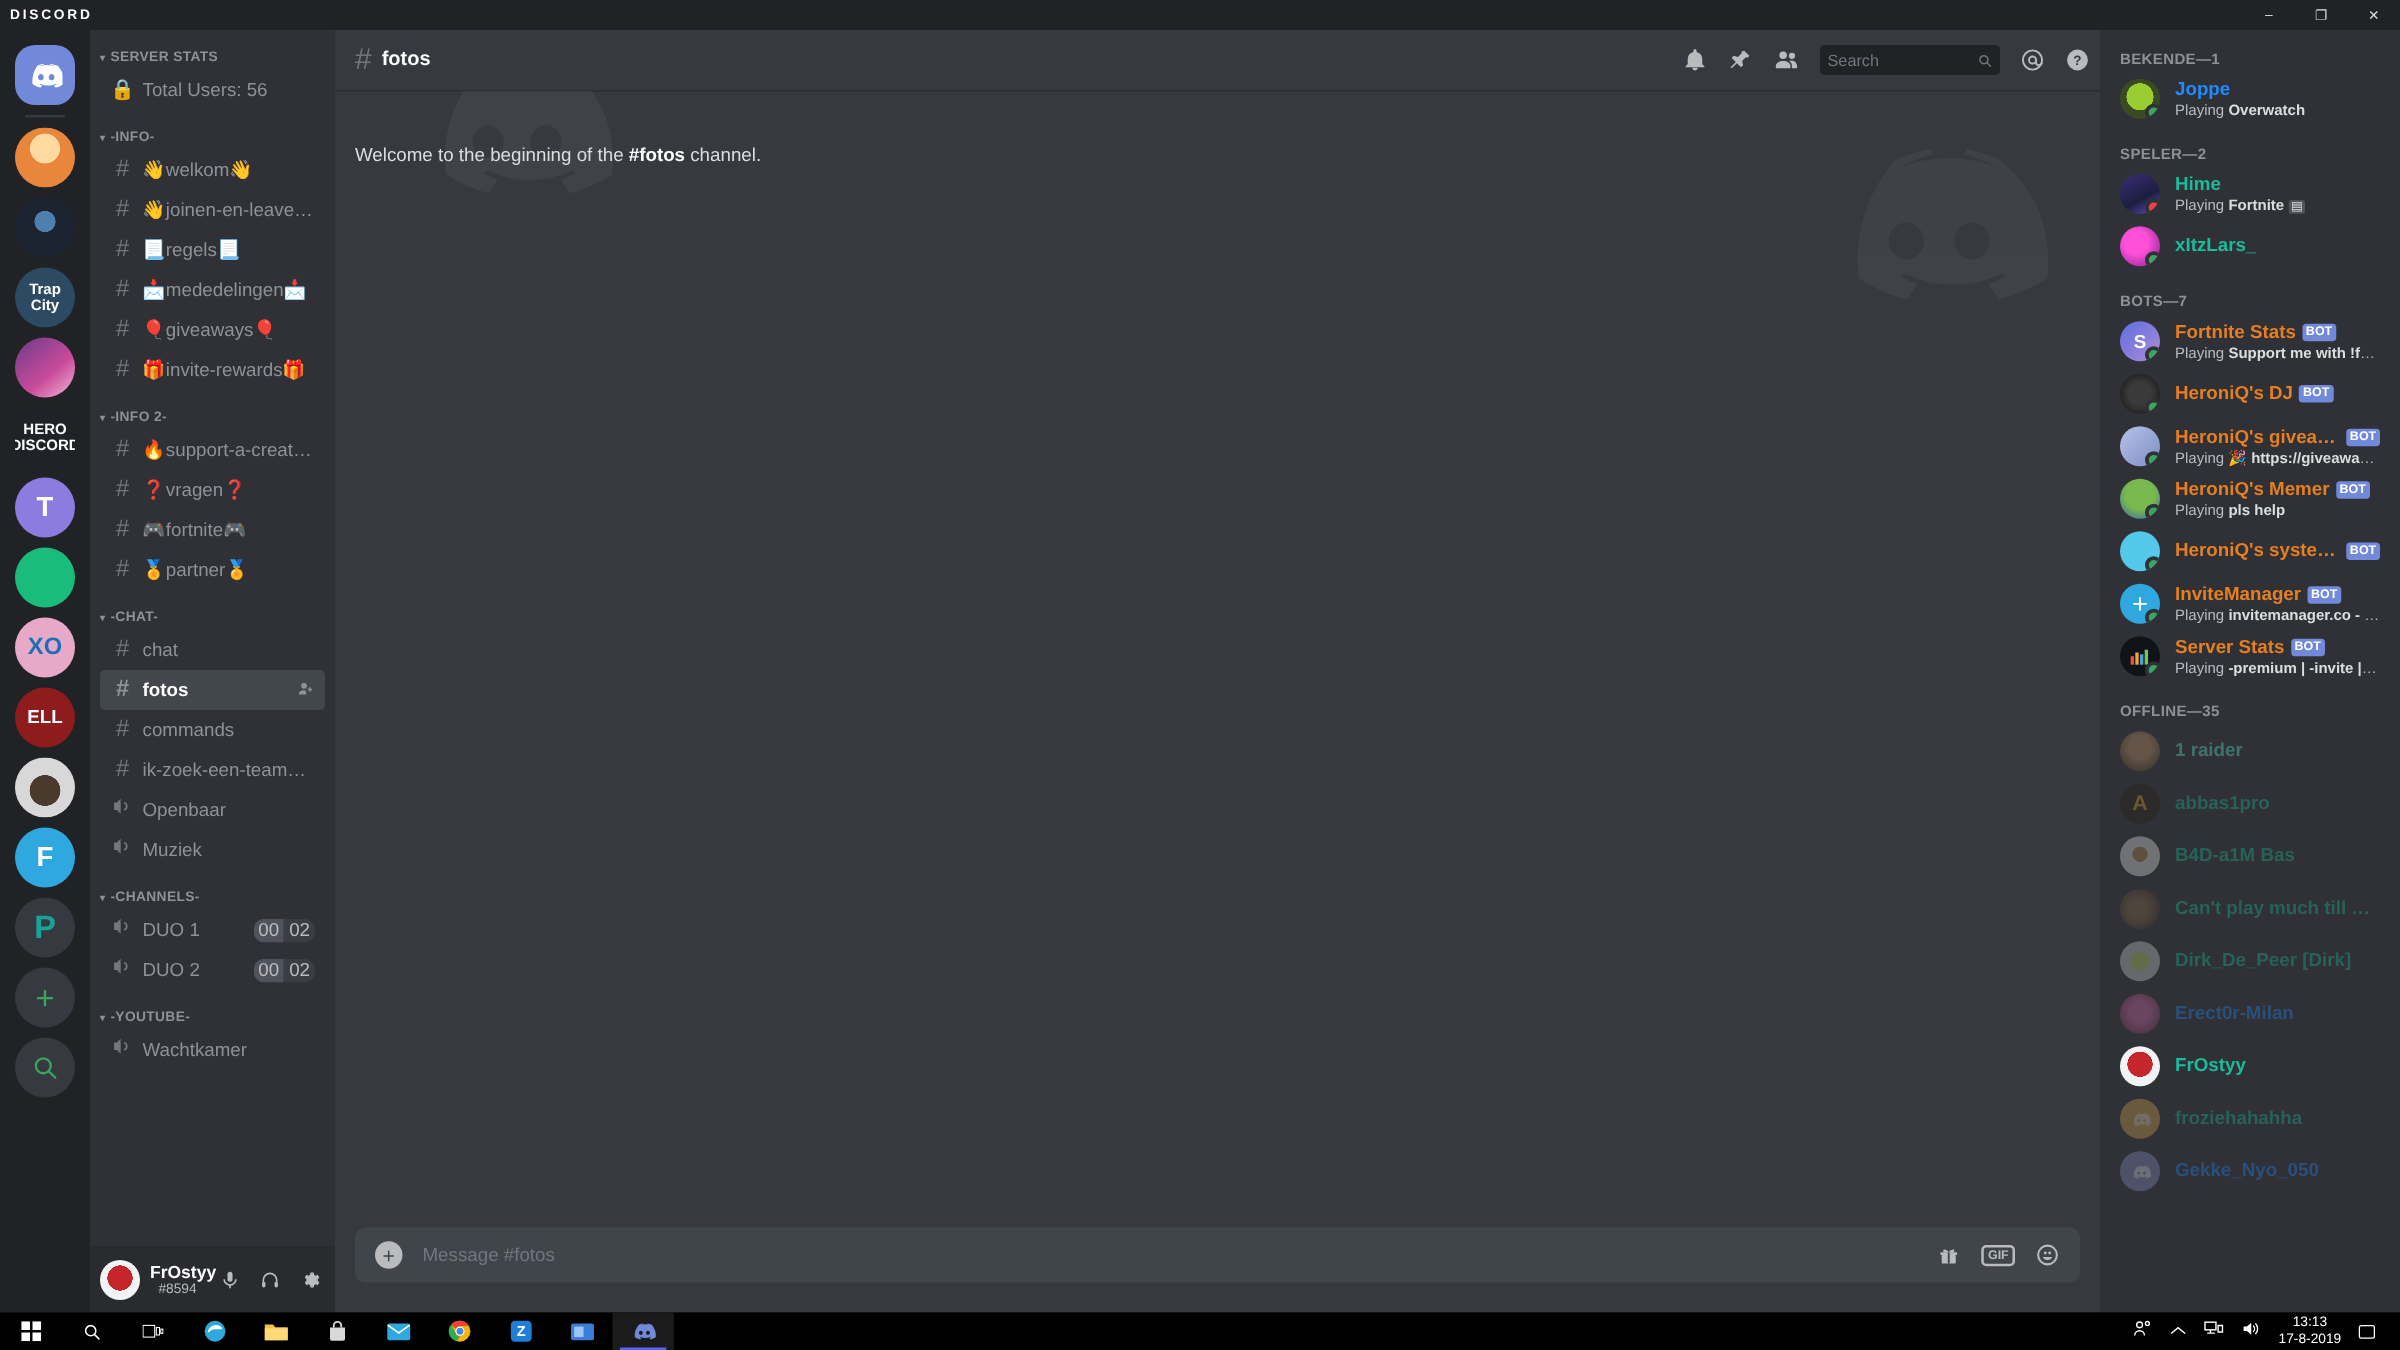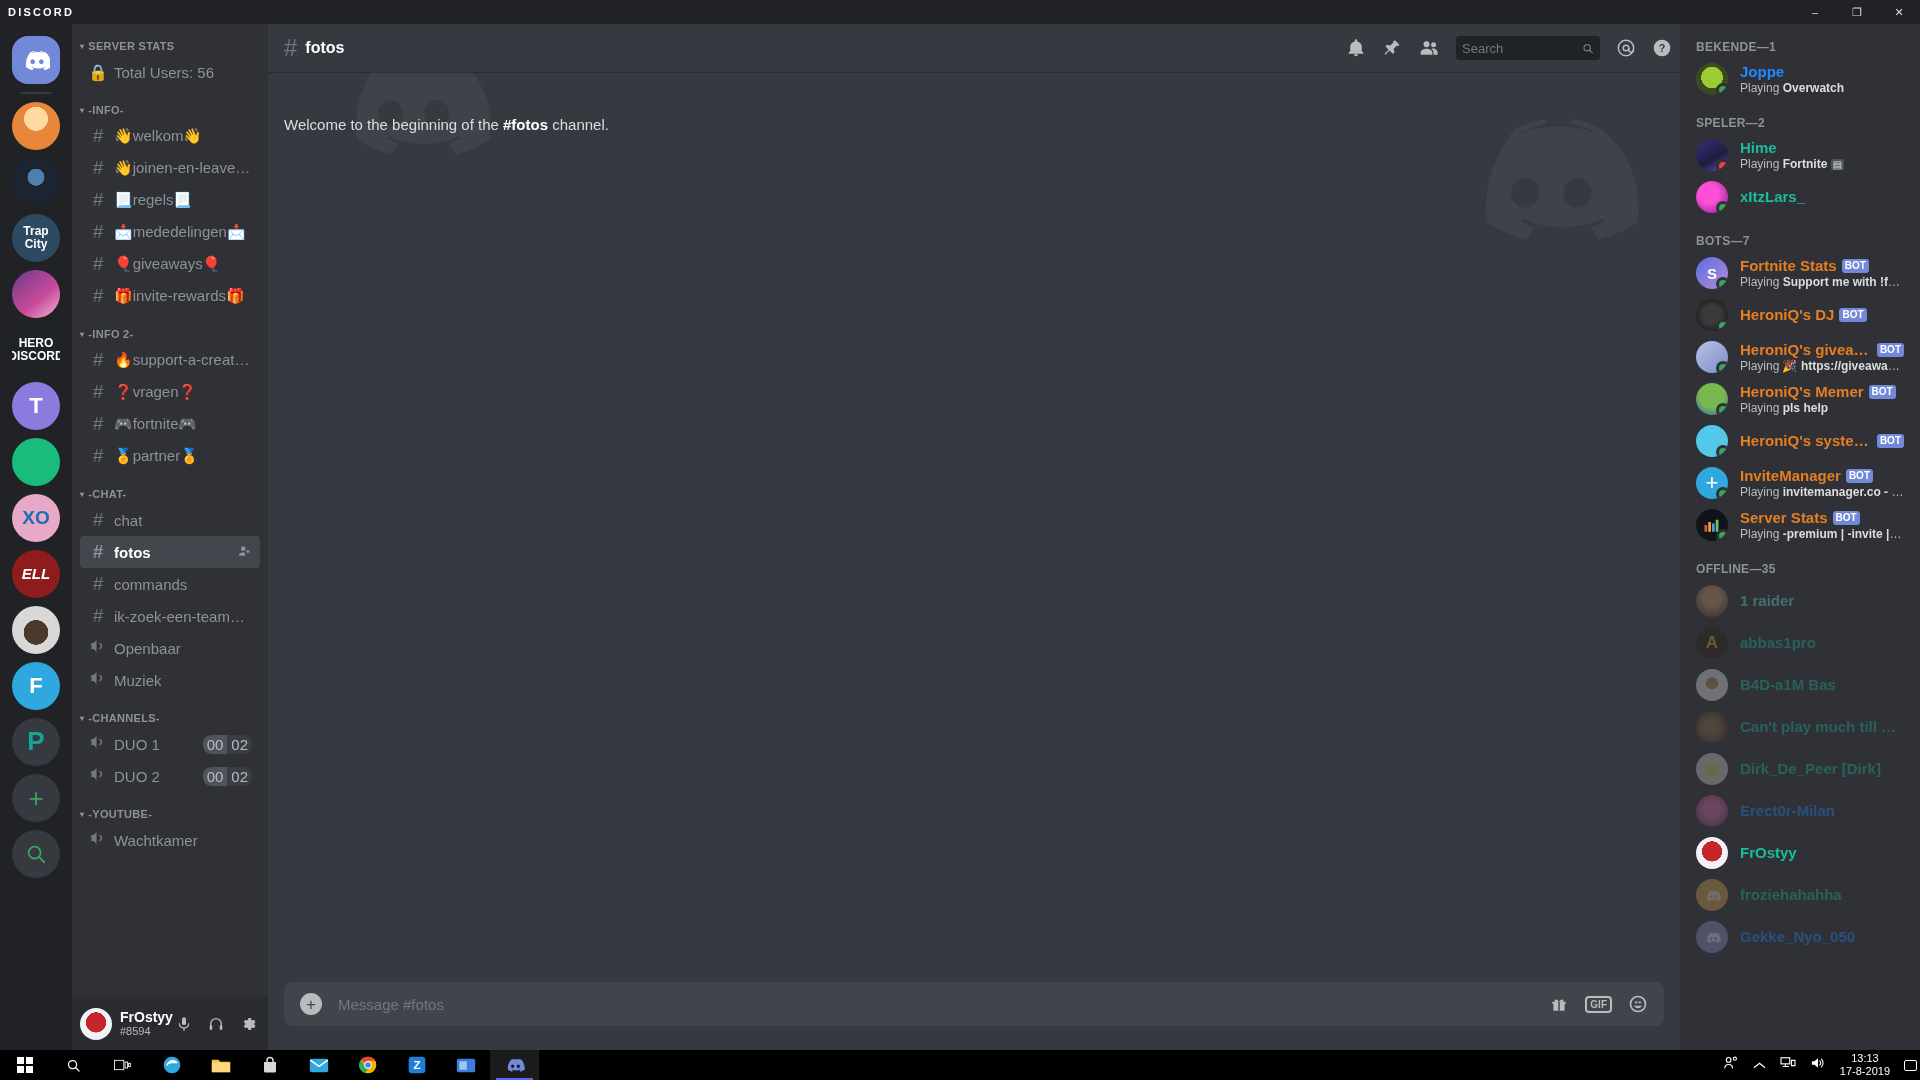--- a/index.html
+++ b/index.html
@@ -97,21 +97,21 @@
   .userpanel {
     height:53px; background:#292b2f; display:flex; align-items:center;
     padding:0 8px; gap:8px; flex:none;
   }
   .u-avatar {
     width:32px; height:32px; border-radius:50%; flex:none; position:relative;
     background:#f2f3f5; overflow:hidden;
   }
   .u-meta { flex:1; min-width:0; line-height:1.15; }
   .u-name { color:#fff; font-size:14px; font-weight:600; }
-  .u-tag  { color:#b9bbbe; font-size:11px; }
+  .u-tag  { color:#b9bbbe; font-size:11px;text-align:center; }
   .u-btn  { width:24px; height:24px; display:flex; align-items:center; justify-content:center;
             color:#b9bbbe; cursor:pointer; }
 
   
   .chat { flex:1; display:flex; flex-direction:column; min-width:0; background:#36393f; }
   .chat-header {
     height:48px; display:flex; align-items:center; padding:0 8px 0 16px;
     box-shadow:0 1px 0 rgba(4,4,5,.2),0 1.5px 0 rgba(6,6,7,.05);
     flex:none; position:relative; z-index:2;
   }
@@ -207,21 +207,21 @@
     background:#000; display:flex; align-items:center;
   }
   .tb-item {
     width:49px; height:30px; display:flex; align-items:center; justify-content:center;
     color:#fff; position:relative; cursor:pointer;
   }
   .tb-item.active { background:#1b1b1b; }
   .tb-item.active::after {
     content:''; position:absolute; bottom:0; left:6px; right:6px; height:2px; background:#5865f2;
   }
-  .tb-right { margin-left:auto; display:flex; align-items:center; gap:14px; padding-right:3px; color:#fff; }
+  .tb-right { margin-left:auto; display:flex; align-items:center; gap:14px; padding-right:20px; color:#fff; }
   .tb-clock { font-size:11px; line-height:13px; text-align:center; color:#fff; }
   .sq { width:13px; height:11px; border:1px solid #fff; border-radius:2px; }
 </style>
 </head>
 <body>
 
 <div id="app">
 
   <div class="titlebar">
     <span class="brand">DISCORD</span>
@@ -256,21 +256,21 @@
 
         <span class="guild-label">HERO DISCORD</span>
       </div>
       <div class="guild" style="background:#8d7ce0;">
         <span class="guild-label" style="font-size:22px">T</span>
       </div>
       <div class="guild" style="background:#1abc7b;"></div>
       <div class="guild" style="background:#e7a9c8;color:#1a6fb5;">
         <span class="guild-label" style="font-size:19px">XO</span>
       </div>
-      <div class="guild" style="background:#8e1c1c;font-style:italic;">
+      <div class="guild" style="background:#8e1c1c;">
         <span class="guild-label" style="font-size:15px">ELL</span>
       </div>
       <div class="guild" style="background:#d8d8d8;">
         <div style="width:48px;height:48px;background:radial-gradient(circle at 50% 55%,#4a3a2c 0 34%,#d8d8d8 35% 100%);"></div>
       </div>
       <div class="guild" style="background:#2fa8e0;">
         <span class="guild-label" style="font-size:22px">F</span>
       </div>
       <div class="guild" style="background:#36393f;color:#17a398;">
         <span class="guild-label" style="font-size:26px">P</span>

